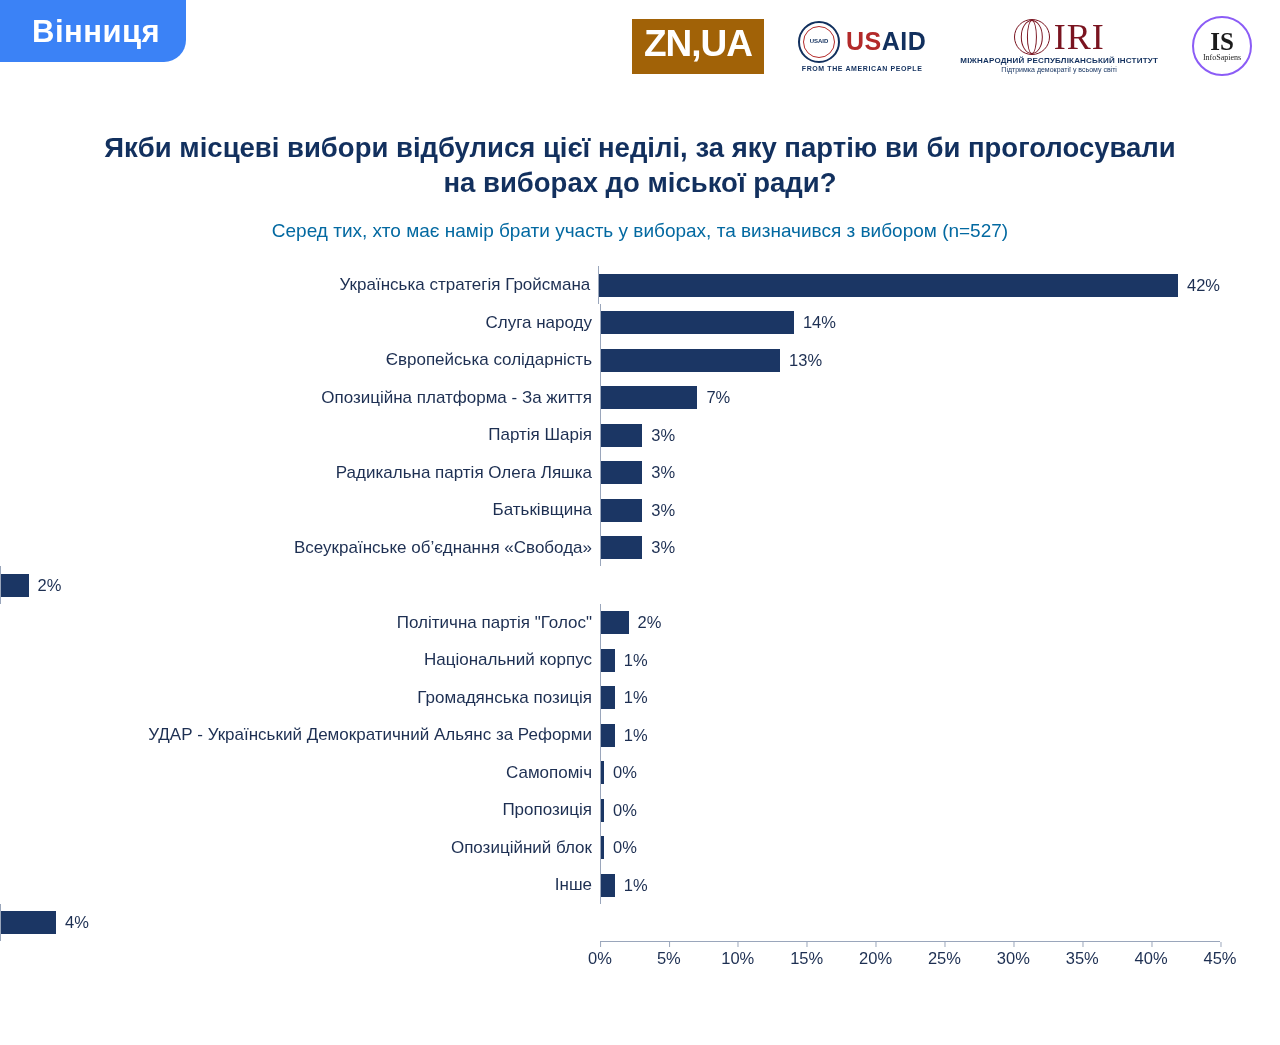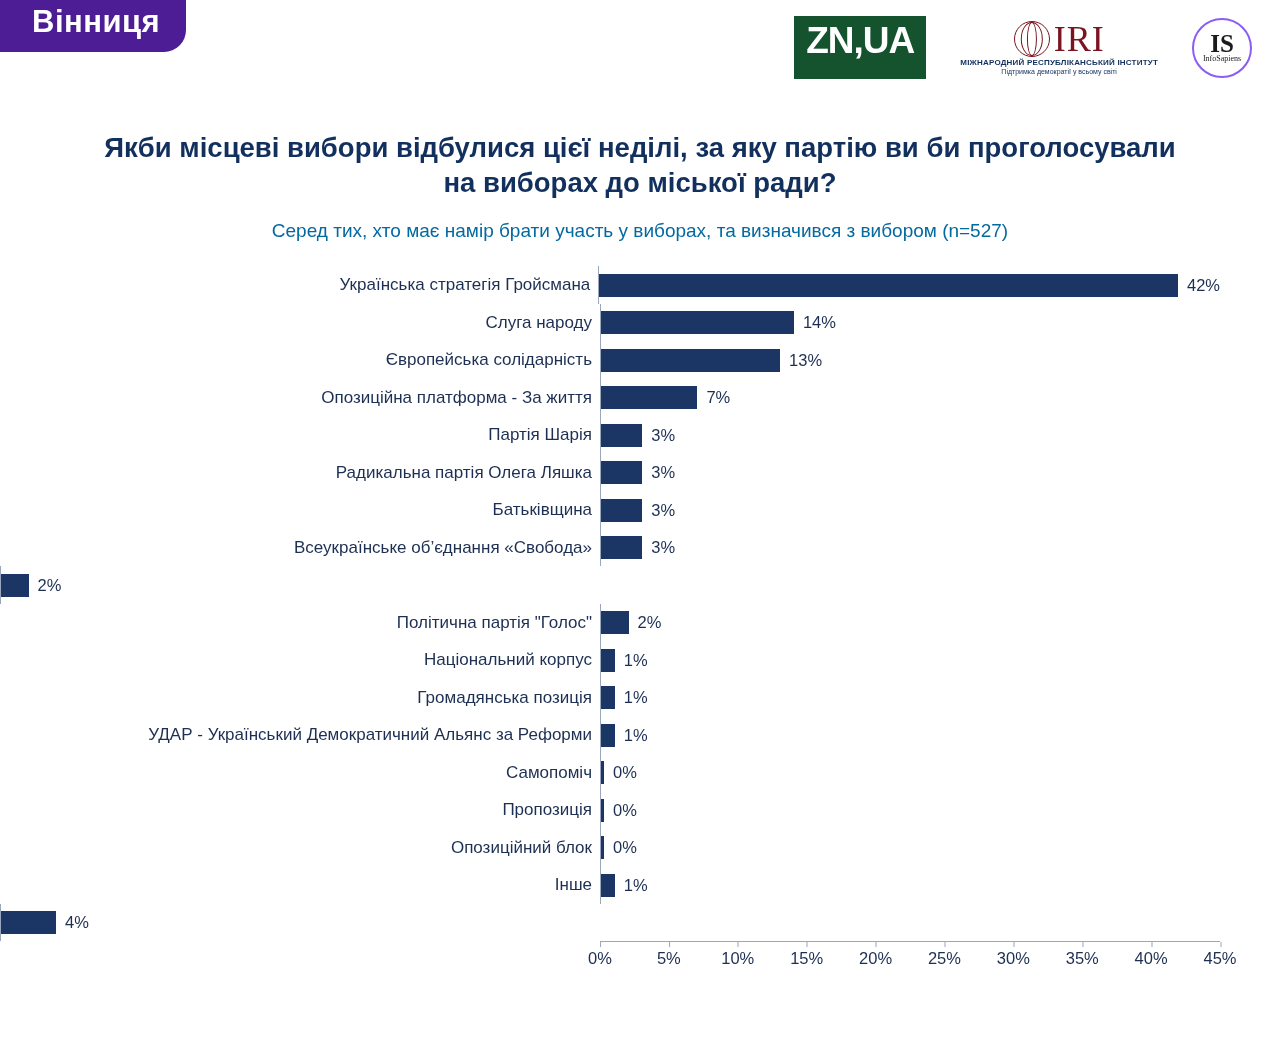--- a/index.html
+++ b/index.html
@@ -18,46 +18,46 @@
 
   
   .header {
     position: relative;
     height: 100px;
   }
   .region-tab {
     position: absolute;
     left: 0;
     top: 0;
-    background: #4c1d95;
+    background: #3b82f6;
     color: #ffffff;
     font-size: 31px;
     font-weight: bold;
-    padding: 4px 26px 12px 32px;
+    padding: 14px 26px 12px 32px;
     border-bottom-right-radius: 22px;
     letter-spacing: 0.5px;
     line-height: 1.15;
   }
 
   .logos {
     position: absolute;
     right: 28px;
     top: 16px;
     display: flex;
     align-items: center;
     gap: 34px;
   }
 
   .logo-zn {
-    background: #14532d;
+    background: #a16207;
     color: #ffffff;
     font-size: 37px;
     font-weight: bold;
     letter-spacing: -1px;
-    padding: 6px 12px 20px 12px;
+    padding: 6px 12px 12px 12px;
     line-height: 1;
   }
 
   .logo-usaid {
     display: flex;
     flex-direction: column;
     align-items: center;
     gap: 2px;
   }
   .usaid-seal {
@@ -265,20 +265,31 @@
 </style>
 </head>
 <body>
 
 <div class="header">
   <div class="region-tab">Вінниця</div>
 
   <div class="logos">
     <div class="logo-zn">ZN,UA</div>
 
+    <div class="logo-usaid">
+      <div style="display:flex;align-items:center;gap:6px;">
+        <div class="usaid-seal">
+          <span>USAID</span>
+        </div>
+        <div class="usaid-word">
+          <span class="red">US</span><span>AID</span>
+        </div>
+      </div>
+      <div class="usaid-tag">FROM THE AMERICAN PEOPLE</div>
+    </div>
 
     <div class="logo-iri">
       <div class="iri-mark">
         <div class="iri-globe"></div>
         <div class="iri-letters">IRI</div>
       </div>
       <div class="iri-sub1">МІЖНАРОДНИЙ РЕСПУБЛІКАНСЬКИЙ ІНСТИТУТ</div>
       <div class="iri-sub2">Підтримка демократії у всьому світі</div>
     </div>
 

